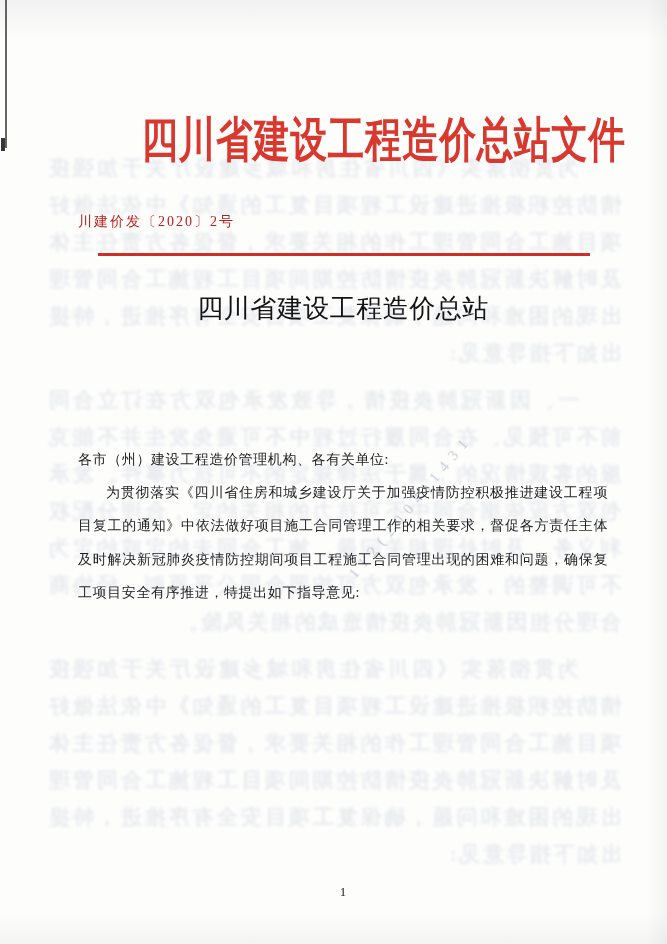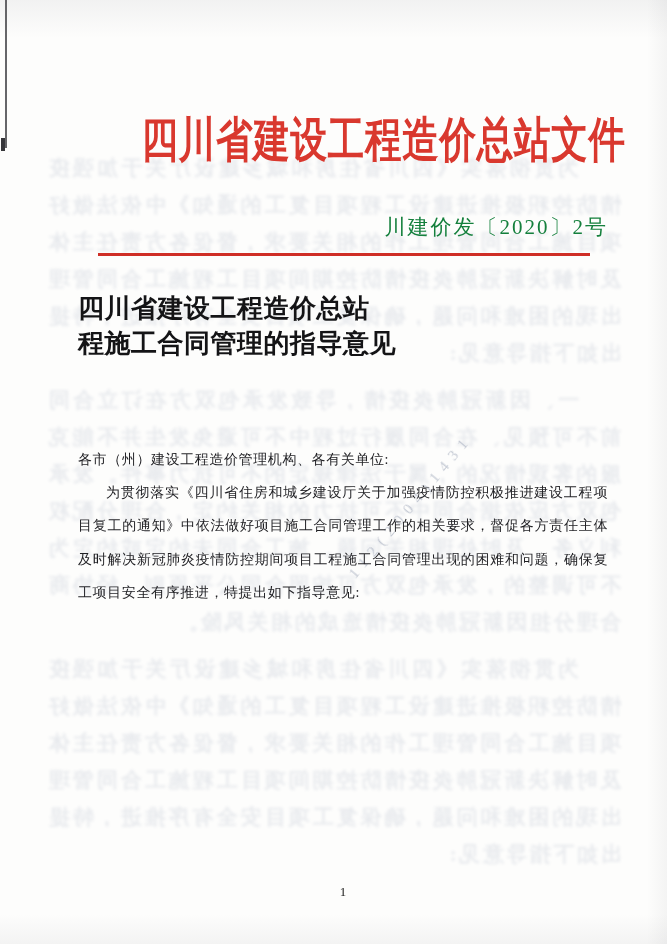--- a/index.html
+++ b/index.html
@@ -47,30 +47,30 @@
     position:absolute;top:100px;left:0;width:100%;
     text-align:center;
     font-size:48px;line-height:62px;font-weight:bold;
     color:#d9382e;
     transform:scaleX(.76);
     letter-spacing:1px;
     white-space:nowrap;
   }
   .doc-number{
     position:absolute;top:204px;left:0;width:100%;
-    text-align:right;
-    font-size:21px;letter-spacing:2px;color:#15803d;
+    text-align:left;
+    font-size:14px;letter-spacing:2px;color:#b91c1c;
   }
   .red-line{
     position:absolute;top:244px;left:20px;width:492px;height:3px;
     background:#cf2e26;
   }
   .doc-title{
     position:absolute;top:283px;left:0;width:100%;
-    text-align:left;font-weight:bold;
+    text-align:center;font-weight:normal;
     font-size:26px;line-height:34.5px;
     color:#141416;letter-spacing:.5px;
   }
   .body-text{
     position:absolute;top:434px;left:0;width:530px;
     font-size:14px;line-height:33.2px;letter-spacing:.6px;
     text-align:justify;color:#1f1f23;
   }
   .body-text p{margin:0;}
   .body-text p.indent{text-indent:2em;}
@@ -101,21 +101,20 @@
   <div class="content">
 
     <div class="org-title">四川省建设工程造价总站文件</div>
 
     <div class="doc-number">川建价发〔2020〕2号</div>
 
     <div class="red-line"></div>
 
     <div class="doc-title">
       <div>四川省建设工程造价总站</div>
-      <div>程施工合同管理的指导意见</div>
     </div>
 
     <div class="body-text">
       <p>各市（州）建设工程造价管理机构、各有关单位:</p>
       <p class="indent">为贯彻落实《四川省住房和城乡建设厅关于加强疫情防控积极推进建设工程项目复工的通知》中依法做好项目施工合同管理工作的相关要求，督促各方责任主体及时解决新冠肺炎疫情防控期间项目工程施工合同管理出现的困难和问题，确保复工项目安全有序推进，特提出如下指导意见:</p>
     </div>
 
     <div class="page-num">1</div>
 
   </div>

